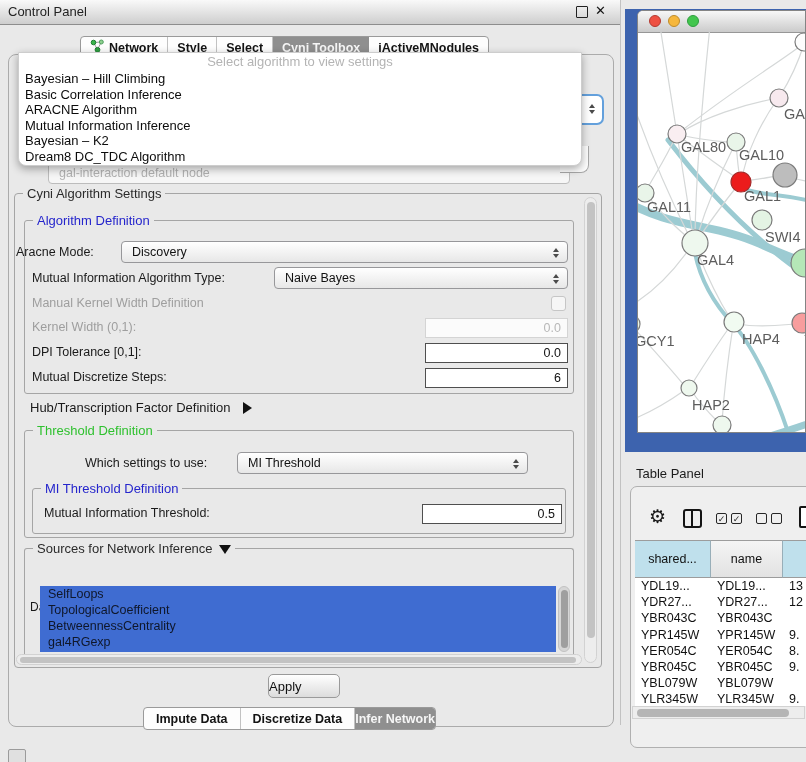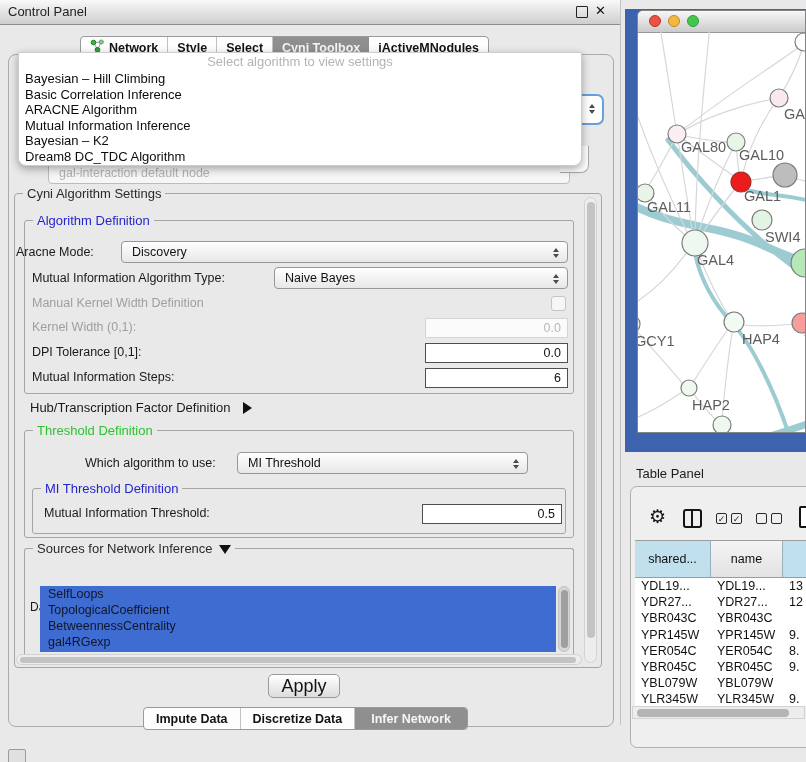--- a/index.html
+++ b/index.html
@@ -27,21 +27,21 @@
   .numfield.disabled{background:#fbfbfb;color:#b8b8b8;border-color:#d4d4d4}
   .tabgroup{position:absolute;display:flex;height:23px;border:1px solid #9a9a9a;border-radius:4px;
             background:#fdfdfd;overflow:hidden;box-sizing:border-box}
   .tab{display:flex;align-items:center;gap:4px;padding:0 9px;font-size:12.5px;font-weight:bold;color:#141414;
        border-right:1px solid #c2c2c2;white-space:nowrap}
   .tab:last-child{border-right:none}
   .tab.sel{background:#8f8f8f;color:#f6f6f6;border-right:none}
   .sbtrack{position:absolute;background:#ededed;border:1px solid #d2d2d2;border-radius:7px;box-sizing:border-box}
   .sbthumb{position:absolute;background:#c3c3c3;border-radius:5px}
   .btn{position:absolute;border:1px solid #9a9a9a;border-radius:5px;background:linear-gradient(#ffffff,#dcdcdc);
-       font-size:18px;color:#111;display:flex;align-items:center;justify-content:center}
+       font-size:13px;color:#111;display:flex;align-items:center;}
   .dd{position:absolute;left:18px;top:52px;width:562px;height:112px;background:#fff;border:1px solid #cdcdcd;
       border-radius:0 0 8px 8px;box-shadow:0 3px 9px rgba(0,0,0,.33);z-index:50;overflow:hidden}
   .dd-ph{height:18px;line-height:18px;text-align:center;color:#b4b4b4;font-size:13px}
   .dd-item{height:15.6px;line-height:15.6px;padding-left:6px;font-size:13px;color:#0c0c0c;white-space:nowrap}
   .tri-right{display:inline-block;width:0;height:0;border-top:6px solid transparent;border-bottom:6px solid transparent;
              border-left:9px solid #111;vertical-align:middle;margin-left:8px}
   .tri-down{display:inline-block;width:0;height:0;border-left:6px solid transparent;border-right:6px solid transparent;
             border-top:9px solid #111;vertical-align:middle;margin-left:6px}
   .listitem{height:16px;line-height:16px;color:#0f172a;font-size:12.5px;padding-left:8px;white-space:nowrap;overflow:hidden}
   .hdrcell{height:38px;box-sizing:border-box;border-right:1px solid #98aeb8;border-top:1px solid #9c9c9c;
@@ -142,34 +142,34 @@
 <span class="lbl b dis" style="left:32px;top:296px">Manual Kernel Width Definition</span>
 <div class="abs" style="left:551px;top:296px;width:13px;height:13px;border:1px solid #c6c6c6;border-radius:3px;background:#f6f6f6"></div>
 <span class="lbl b dis" style="left:32px;top:320px">Kernel Width (0,1):</span>
 <div class="numfield disabled" style="left:425px;top:318px;width:143px">
   <span>0.0</span>
 </div>
 <span class="lbl b" style="left:32px;top:345px">DPI Tolerance [0,1]:</span>
 <div class="numfield dark" style="left:425px;top:343px;width:143px">
   <span>0.0</span>
 </div>
-<span class="lbl b" style="left:32px;top:370px">Mutual Information Steps:</span>
+<span class="lbl b" style="left:32px;top:370px">Mutual Discretize Steps:</span>
 <div class="numfield dark" style="left:425px;top:368px;width:143px">
   <span>6</span>
 </div>
 
 <div class="abs" style="left:30px;top:398px;height:16px">
   <span class="lbl" style="position:static;font-size:13px">Hub/Transcription Factor Definition</span>
   <span class="tri-right"></span>
 </div>
 
 <div class="group" style="left:24px;top:430px;width:548px;height:106px">
   <span class="legend green">Threshold Definition</span>
 </div>
-<span class="lbl b" style="left:85px;top:456px">Which algorithm to use:</span>
+<span class="lbl b" style="left:85px;top:456px">Which settings to use:</span>
 <div class="combo" style="left:237px;top:452px;width:291px">
   <span>MI Threshold</span>
   <span class="stepper">
       <i class="up"></i>
       <i class="down"></i>
     </span>
 </div>
 <div class="group" style="left:32px;top:488px;width:532px;height:44px">
   <span class="legend blue">MI Threshold Definition</span>
 </div>
@@ -204,21 +204,21 @@
 <div class="btn" style="left:268px;top:674px;width:70px;height:22px">
   <span>Apply</span>
 </div>
 <div class="tabgroup" id="bottom-tabs" style="left:143px;top:707px">
     <div class="tab" style="padding: 0px 12px;">
       <span>Impute Data</span>
     </div>
     <div class="tab" style="padding: 0px 12px;">
       <span>Discretize Data</span>
     </div>
-    <div class="tab sel" style="padding: 0px 16px;">
+    <div class="tab sel" style="padding: 0px 0;">
       <span>Infer Network</span>
     </div>
   </div>
 
 <div class="abs" style="left:8px;top:749px;width:16px;height:13px;border:1px solid #9b9b9b;border-radius:2px;background:#e0e0e0"></div>
 
 <div class="abs" style="left:625px;top:9px;width:181px;height:443px;background:#3d63ae"></div>
 <div class="abs" style="left:637px;top:10px;width:169px;height:423px;border:1px solid #848484;border-radius:6px 0 0 0;overflow:hidden;box-sizing:border-box;background:#fff">
   <div class="abs" style="left:0;top:0;width:169px;height:21px;background:linear-gradient(#f7f7f7,#cbcbcb);border-bottom:1px solid #979797">
     <span class="light" style="left:11px;top:4px;background:#ee5042;border:1px solid #b23a31"></span>

